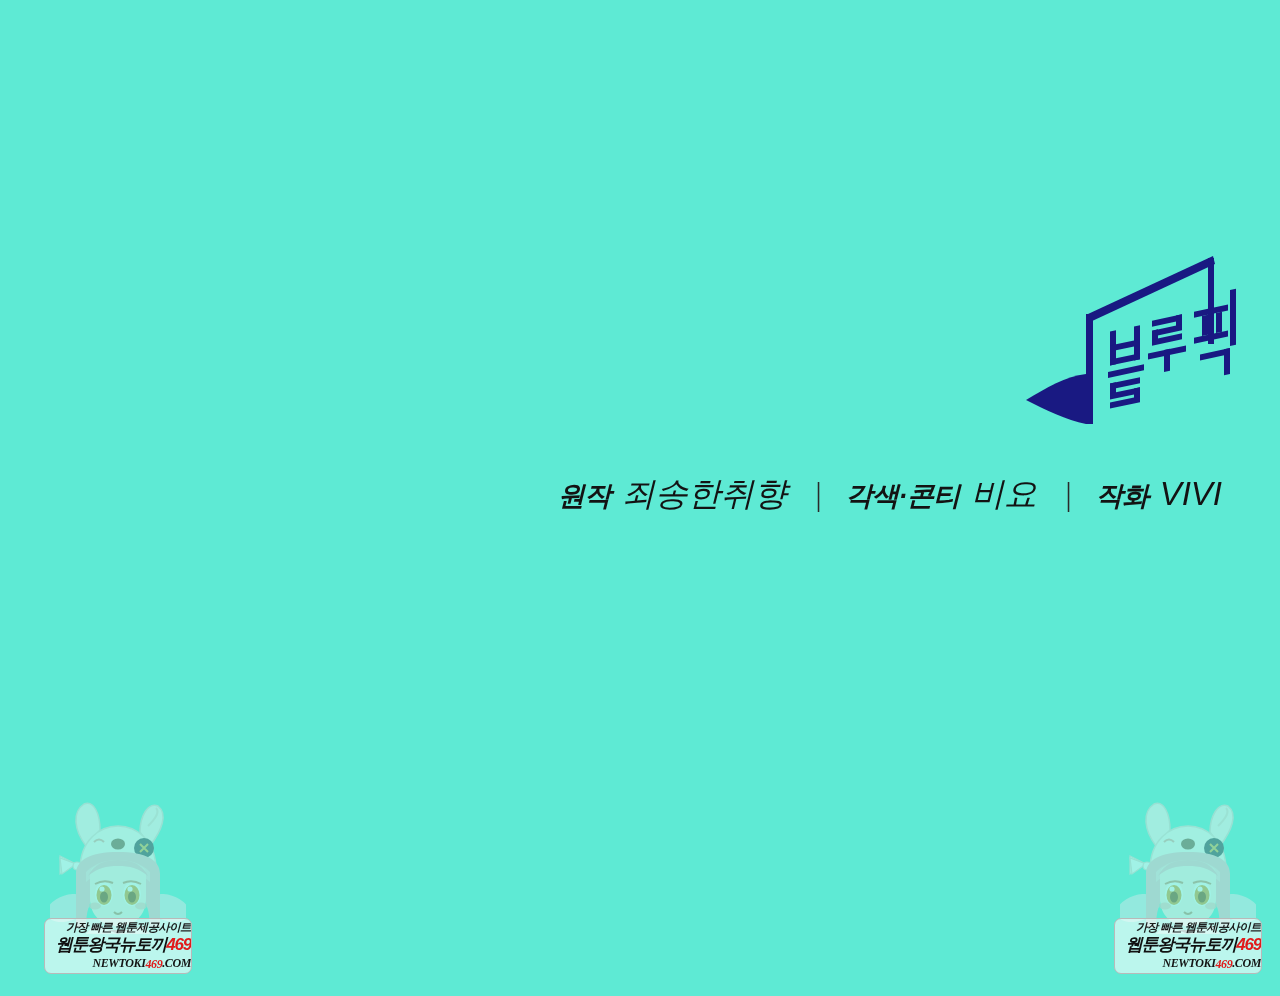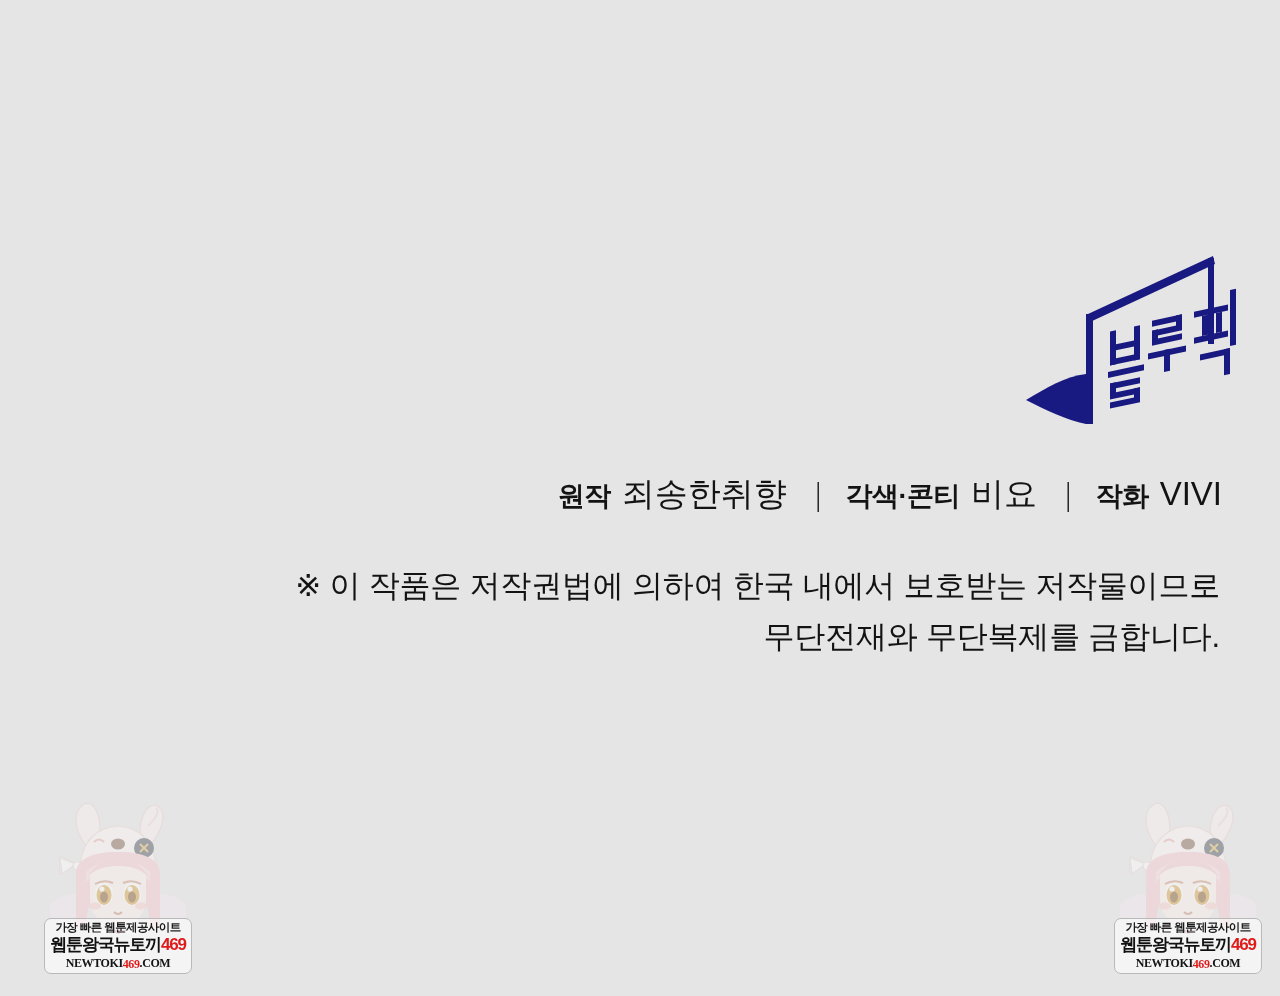--- a/index.html
+++ b/index.html
@@ -9,22 +9,23 @@
     background: #ffffff;
   }
   body {
     font-family: "Liberation Sans", "DejaVu Sans", sans-serif;
     -webkit-font-smoothing: antialiased;
   }
   #page {
     position: relative;
     width: 1280px;
     height: 996px;
-    background: #e5e5e5;
+    background: #5eead4;
     overflow: hidden;
+    font-style: italic;
   }
 
   
   #publisher-logo {
     position: absolute;
     left: 1012px;
     top: 248px;
     width: 216px;
     height: 186px;
   }
@@ -115,21 +116,21 @@
     position: absolute;
     left: 2px;
     top: 118px;
     width: 148px;
     height: 56px;
     border: 1px solid #b9b9b9;
     border-radius: 7px;
     background: rgba(255,255,255,0.58);
     box-sizing: border-box;
     padding: 1px 0 0 0;
-    text-align: center;
+    text-align: right;
     overflow: hidden;
   }
   .wm-l1 {
     font-size: 11.5px;
     font-weight: 700;
     color: #1b1b1b;
     line-height: 15px;
     letter-spacing: -0.6px;
     white-space: nowrap;
   }
@@ -219,24 +220,20 @@
   </div>
 
   <div id="credits-line">
     <span><span class="role">원작</span><span class="person">죄송한취향</span></span>
     <span class="sep">|</span>
     <span><span class="role">각색·콘티</span><span class="person">비요</span></span>
     <span class="sep">|</span>
     <span><span class="role">작화</span><span class="person">VIVI</span></span>
   </div>
 
-  <div id="copyright-notice">
-    <span class="cr-line">※ 이 작품은 저작권법에 의하여 한국 내에서 보호받는 저작물이므로</span>
-    <span class="cr-line">무단전재와 무단복제를 금합니다.</span>
-  </div>
 
   <div class="watermark" id="watermark-left">
     <div class="wm-character">
       <svg viewBox="0 0 136 134" xmlns="http://www.w3.org/2000/svg" aria-hidden="true">
 
         <g fill="#f3e7ef" opacity="0.85">
           <ellipse cx="18" cy="108" rx="22" ry="13" transform="rotate(-18 18 108)"></ellipse>
           <ellipse cx="118" cy="108" rx="22" ry="13" transform="rotate(18 118 108)"></ellipse>
         </g>
 

